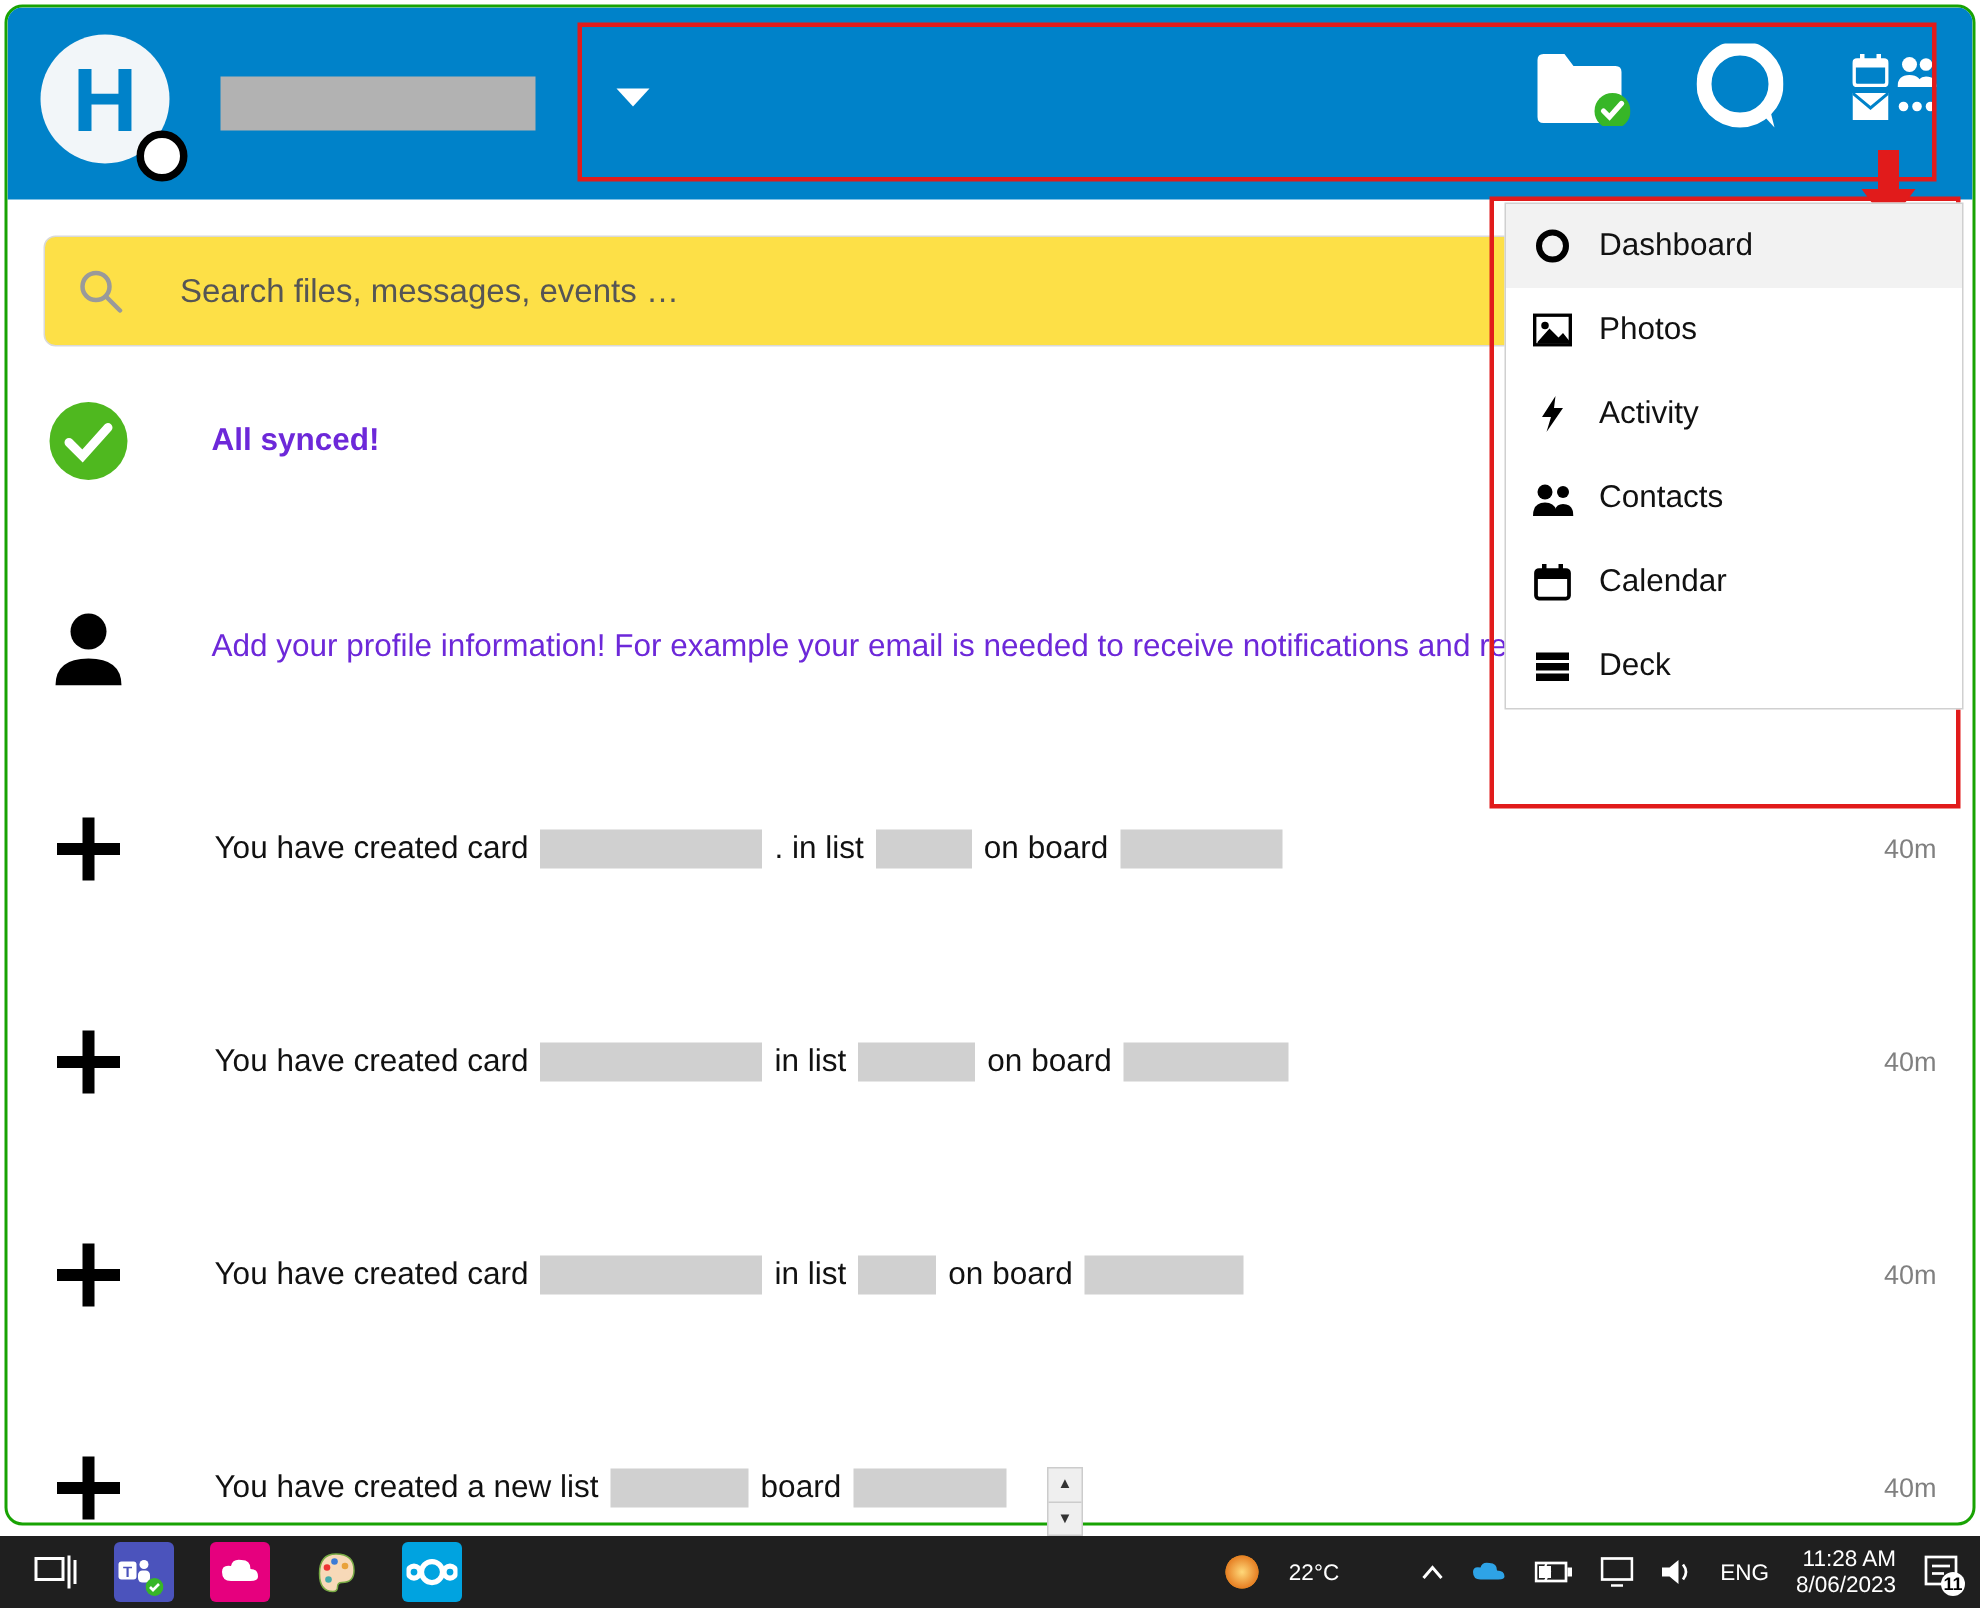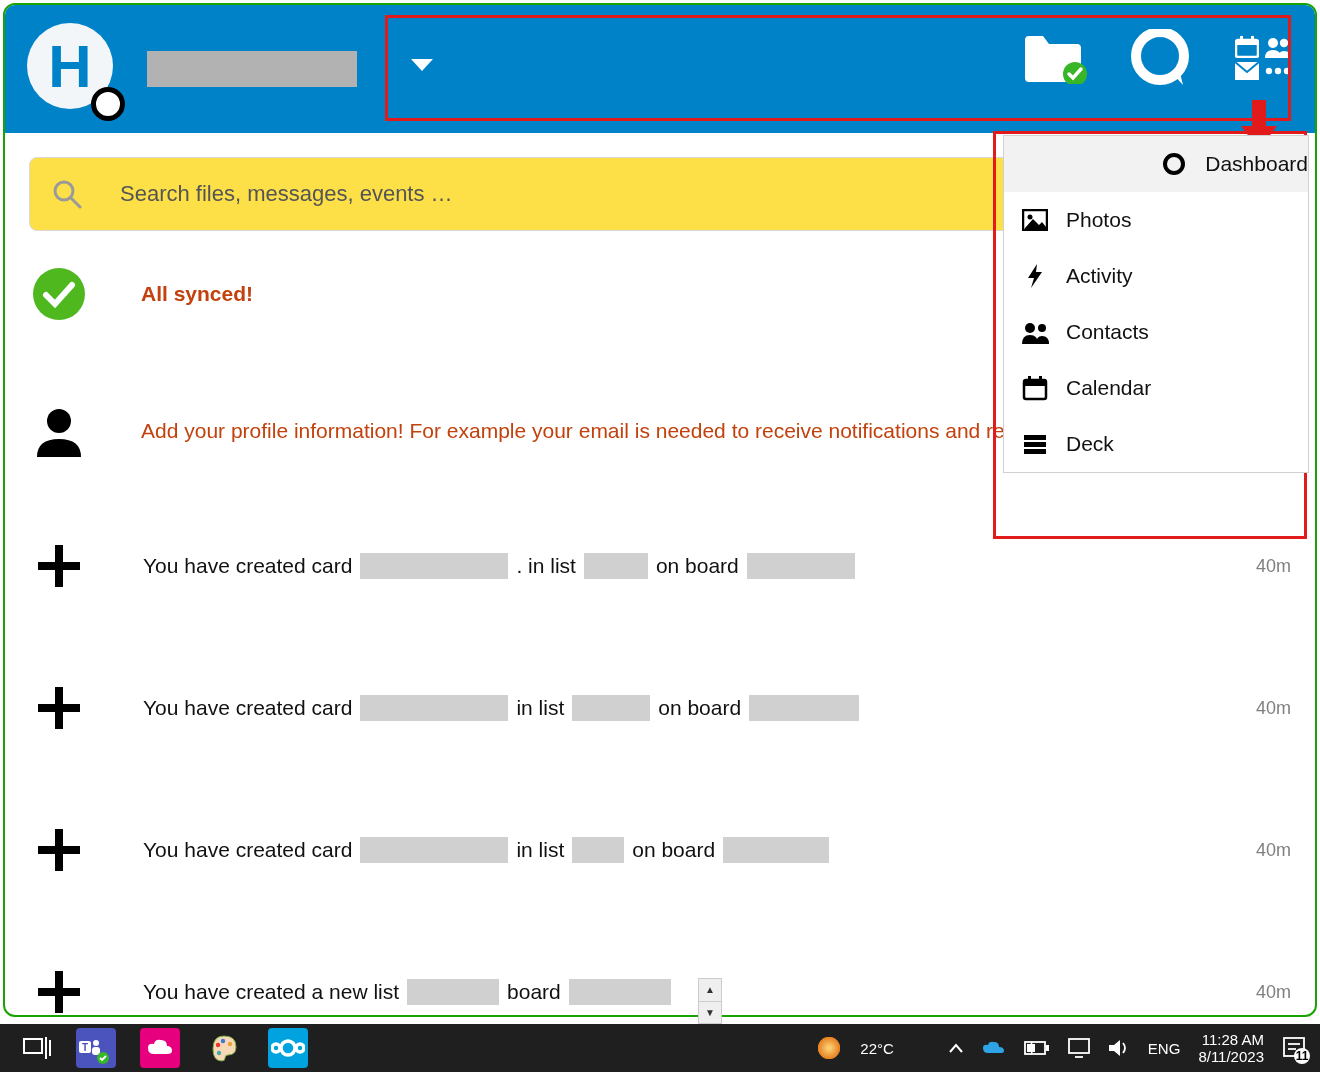--- a/index.html
+++ b/index.html
@@ -128,21 +128,21 @@
     width: 90%;
     margin-left: 36px;
     background: transparent;
   }
   .search-box input::placeholder { color: #555; }
   .row {
     display: flex;
     align-items: center;
     margin-top: 36px;
     font-size: 21px;
-    color: #c2410c;
+    color: #6d28d9;
   }
   .row .row-icon {
     width: 60px;
     display: flex;
     justify-content: center;
   }
   .row .row-text {
     margin-left: 52px;
   }
   .activity-list {
@@ -198,21 +198,21 @@
   }
   .dropdown-item {
     display: flex;
     align-items: center;
     height: 56px;
     padding-left: 14px;
     font-size: 21px;
     color: #111;
     cursor: pointer;
   }
-  .dropdown-item.selected { background: #f2f2f2; justify-content: flex-end; }
+  .dropdown-item.selected { background: #f2f2f2; }
   .dropdown-item .dd-icon {
     width: 34px;
     display: flex;
     justify-content: center;
   }
   .dropdown-item .dd-label {
     margin-left: 14px;
   }
   
   .taskbar {
@@ -609,21 +609,21 @@
     </span>
     <span>
       <svg width="22" height="20">
           <polygon points="1,7 6,7 12,2 12,18 6,13 1,13" fill="#fff"></polygon>
           <path d="M15 5 Q19 10 15 15" stroke="#fff" stroke-width="1.8" fill="none"></path>
         </svg>
     </span>
     <span>ENG</span>
     <div class="tb-clock">
       <div>11:28 AM</div>
-      <div>8/11/2023</div>
+      <div>8/06/2023</div>
     </div>
     <span style="position:relative">
       <svg width="24" height="24">
           <rect x="2" y="2" width="20" height="18" fill="none" stroke="#fff" stroke-width="1.8"></rect>
           <line x1="6" y1="8" x2="18" y2="8" stroke="#fff" stroke-width="1.8"></line>
           <line x1="6" y1="13" x2="14" y2="13" stroke="#fff" stroke-width="1.8"></line>
         </svg>
       <span style="position:absolute;right:-4px;bottom:-4px;background:#fff;color:#000;border-radius:50%;font-size:12px;width:16px;height:16px;display:flex;align-items:center;justify-content:center;font-weight:600">11</span>
     </span>
   </div>

